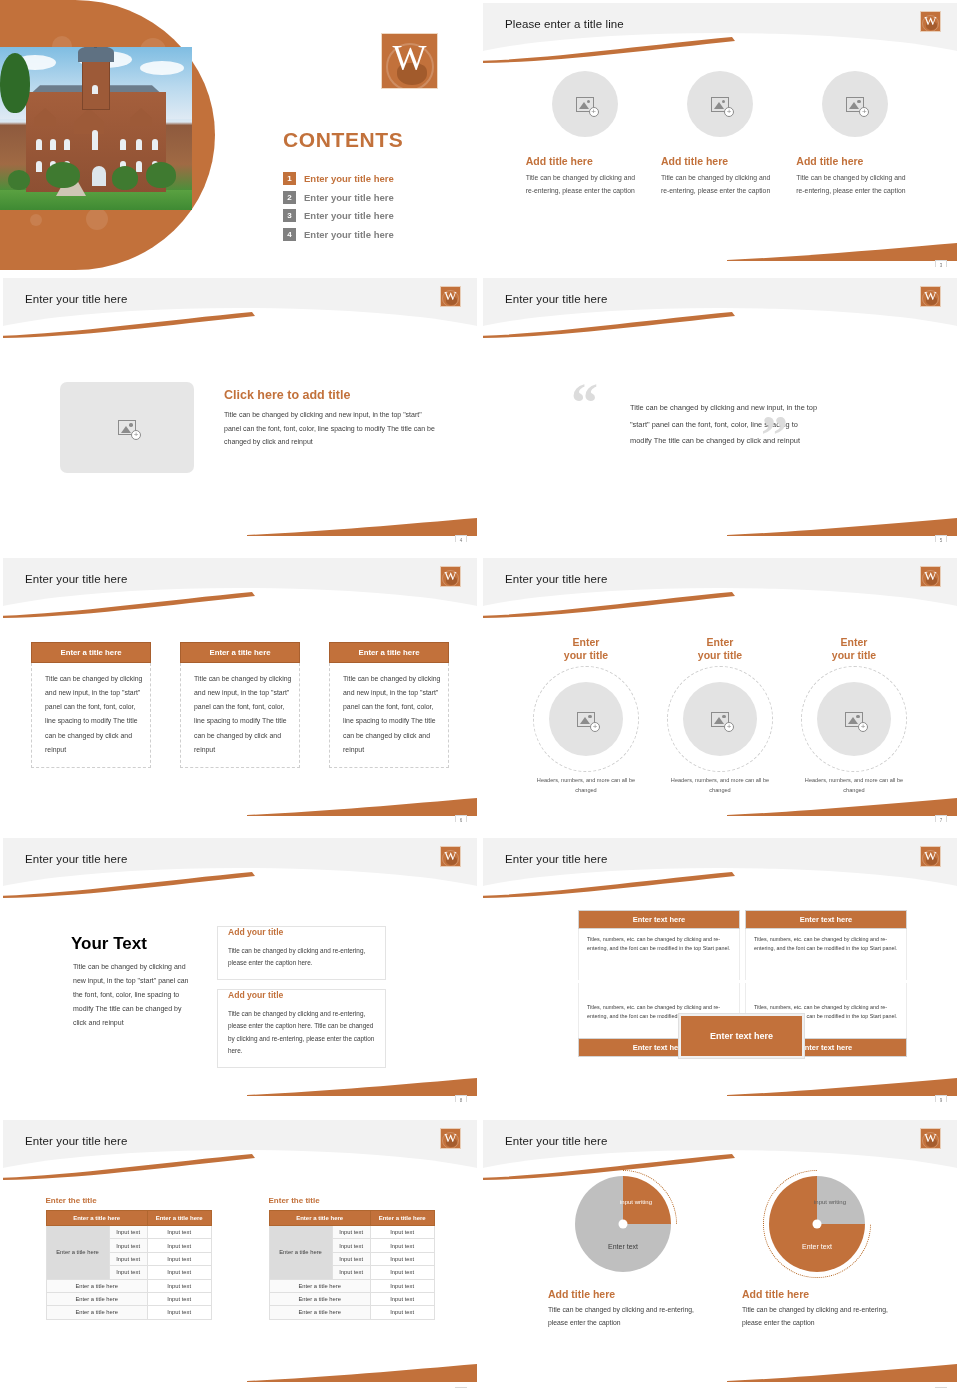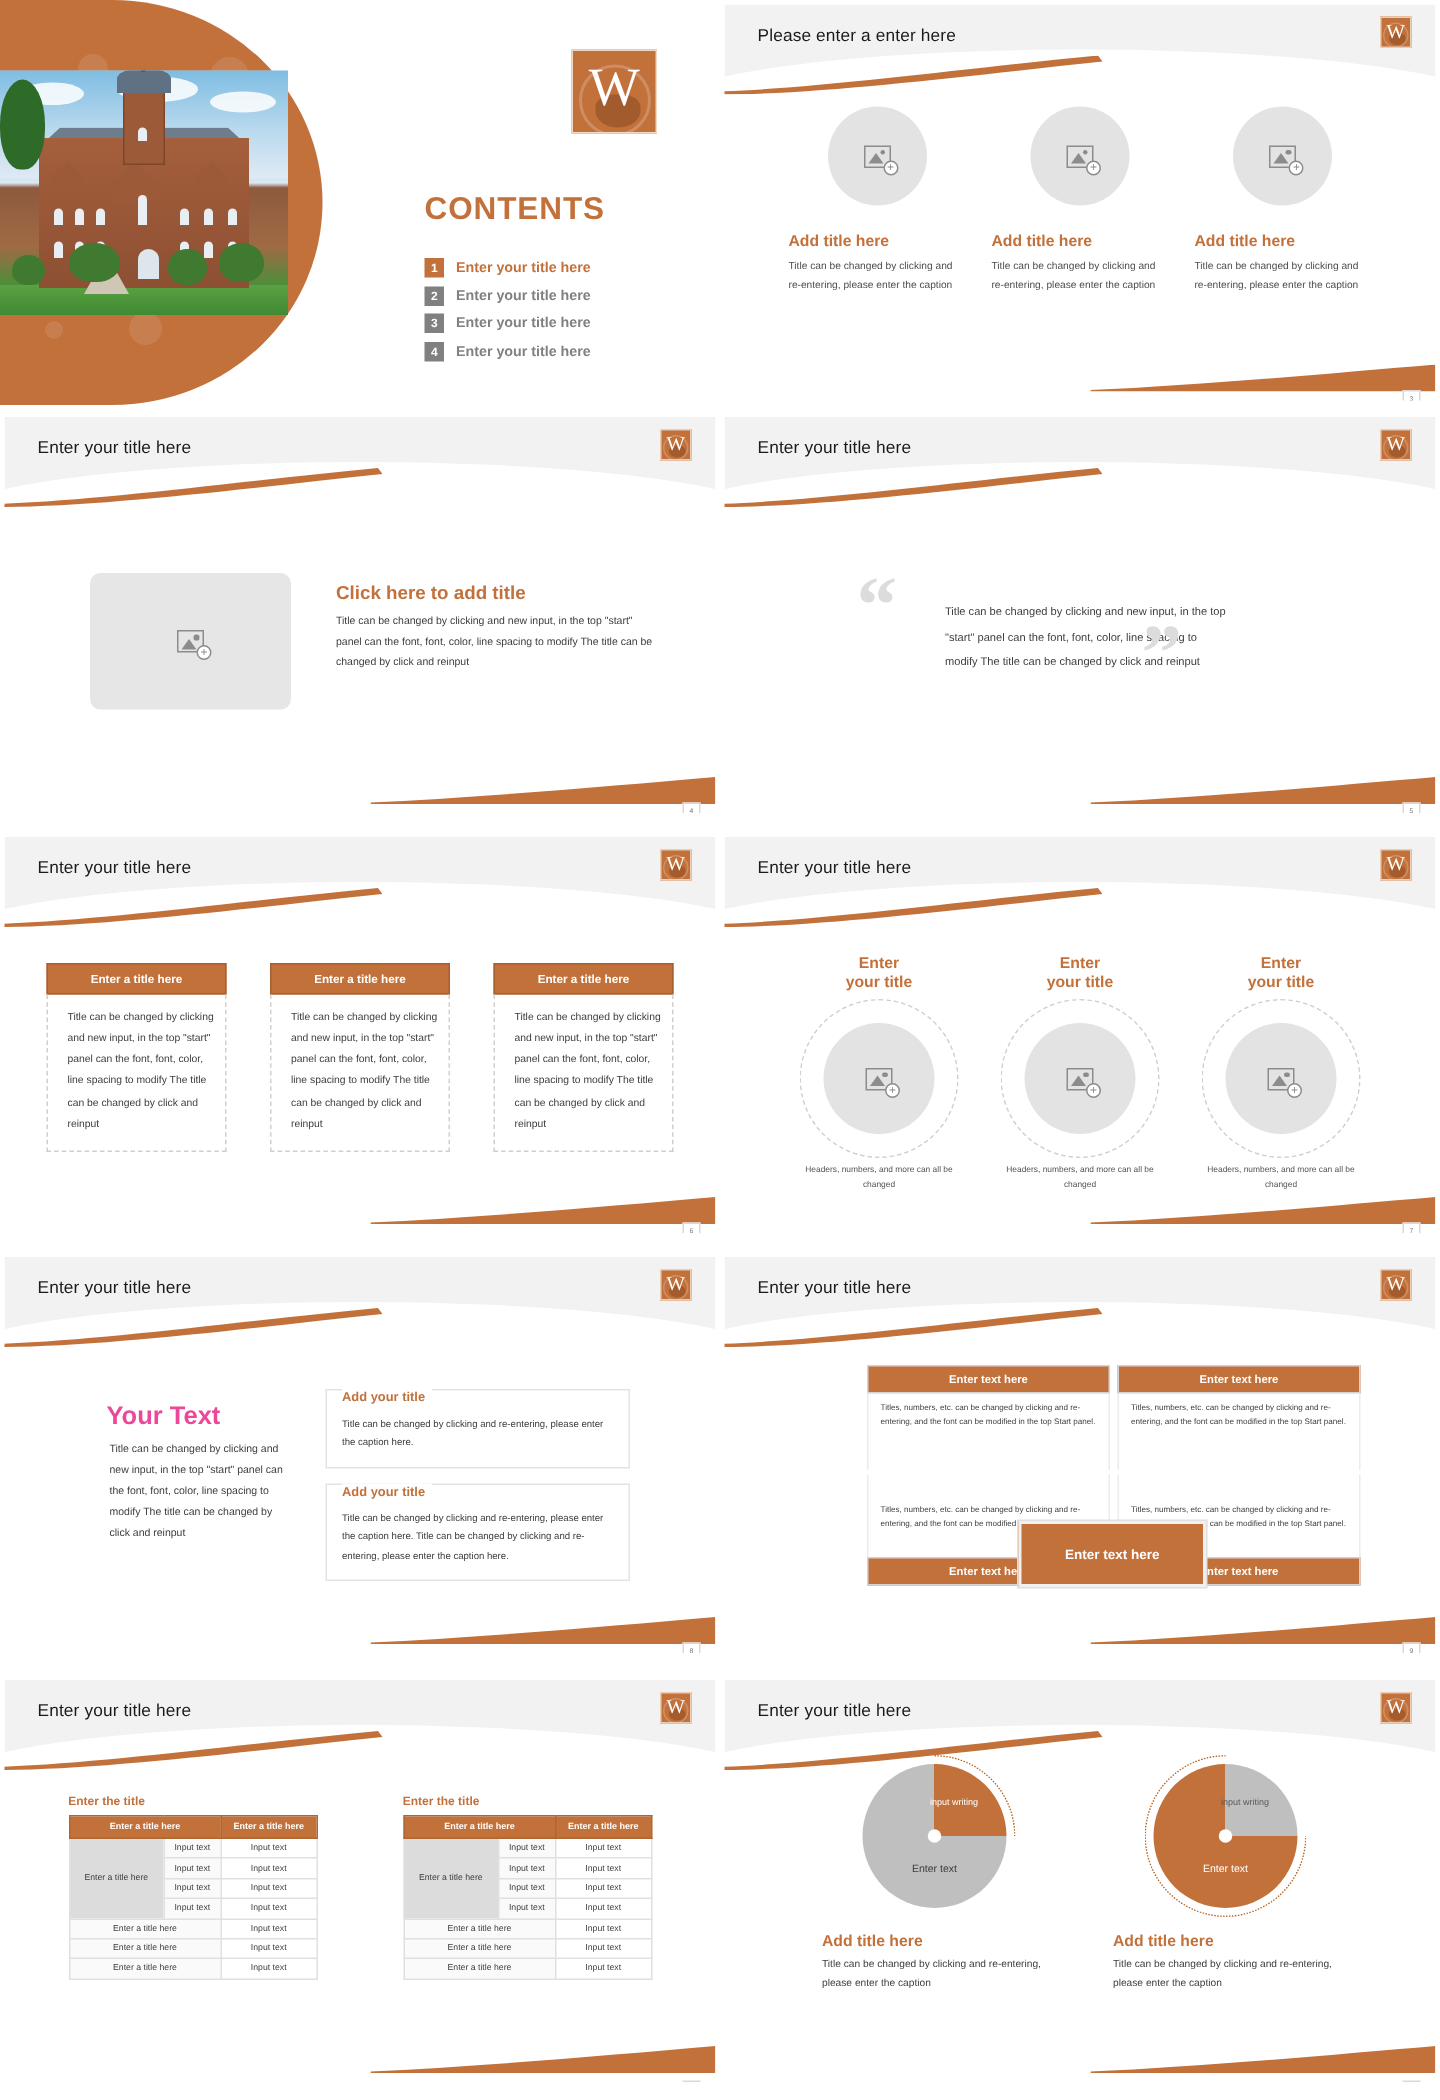--- a/index.html
+++ b/index.html
@@ -243,24 +243,24 @@
     width:106px; height:106px; border-radius:50%; border:1px dashed #cfcfcf;
     margin:0 auto; display:flex; align-items:center; justify-content:center;
   }
   .ring-inner {
     width:74px; height:74px; border-radius:50%; background:#e3e3e3;
     display:flex; align-items:center; justify-content:center;
   }
   .ring-cap { font-size:5.6px; color:#555; line-height:1.75; margin-top:4px; }
 
   
-  .yt-title { position:absolute; left:68px; top:96px; font-size:17px; font-weight:bold; color:#ec4899; }
+  .yt-title { position:absolute; left:68px; top:96px; font-size:17px; font-weight:bold; color:#000000; }
   .yt-body { position:absolute; left:70px; top:122px; width:120px; font-size:7px; color:#3d3d3d; line-height:2.0; }
   .yt-card {
-    position:absolute; left:214px; width:203px;
+    position:absolute; left:214px; width:169px;
     border:1px solid #e3e3e3; padding:7px 10px 9px 10px;
   }
   .yt-card.c1 { top:88px; }
   .yt-card.c2 { top:151px; }
   .yt-card-title { font-size:8.6px; font-weight:bold; color:#c2713b; margin-bottom:4px; position:relative; top:-13px; background:#fff; display:inline-block; padding-right:5px;}
   .yt-card-body { font-size:6.4px; color:#3d3d3d; line-height:1.95; margin-top:-9px; }
 
   
   .mx { position:absolute; left:95px; top:72px; width:330px; }
   .mx-row { display:flex; gap:5px; }
@@ -403,21 +403,21 @@
 
   <div class="slide">
     <div class="slide-inner">
       <div class="hdr-band"></div>
       <div class="hdr-white"></div>
       <div class="hdr-swoosh">
         <svg width="260" height="26" viewBox="0 0 260 26">
             <path d="M0 24 C70 22 170 8 255 0 L258 4 C172 13 72 26 2 26 Z" fill="#c2713b"></path>
           </svg>
       </div>
-      <div class="slide-title">Please enter a enter here</div>
+      <div class="slide-title">Please enter a title line</div>
       <div class="logo">
         <div class="seal"></div>
         <div class="wchar">W</div>
       </div>
 
       <div class="circles3">
         <div class="circ-col">
           <div class="circ">
             <div class="img-icon">
                 <span class="img-plus">+</span>

